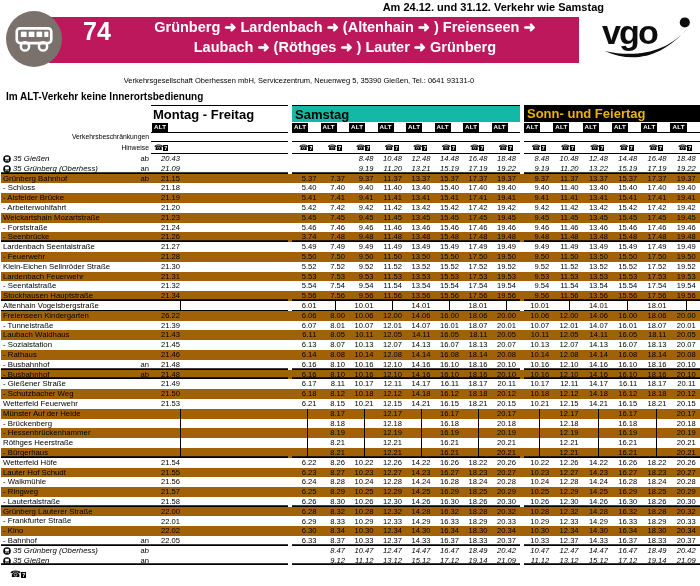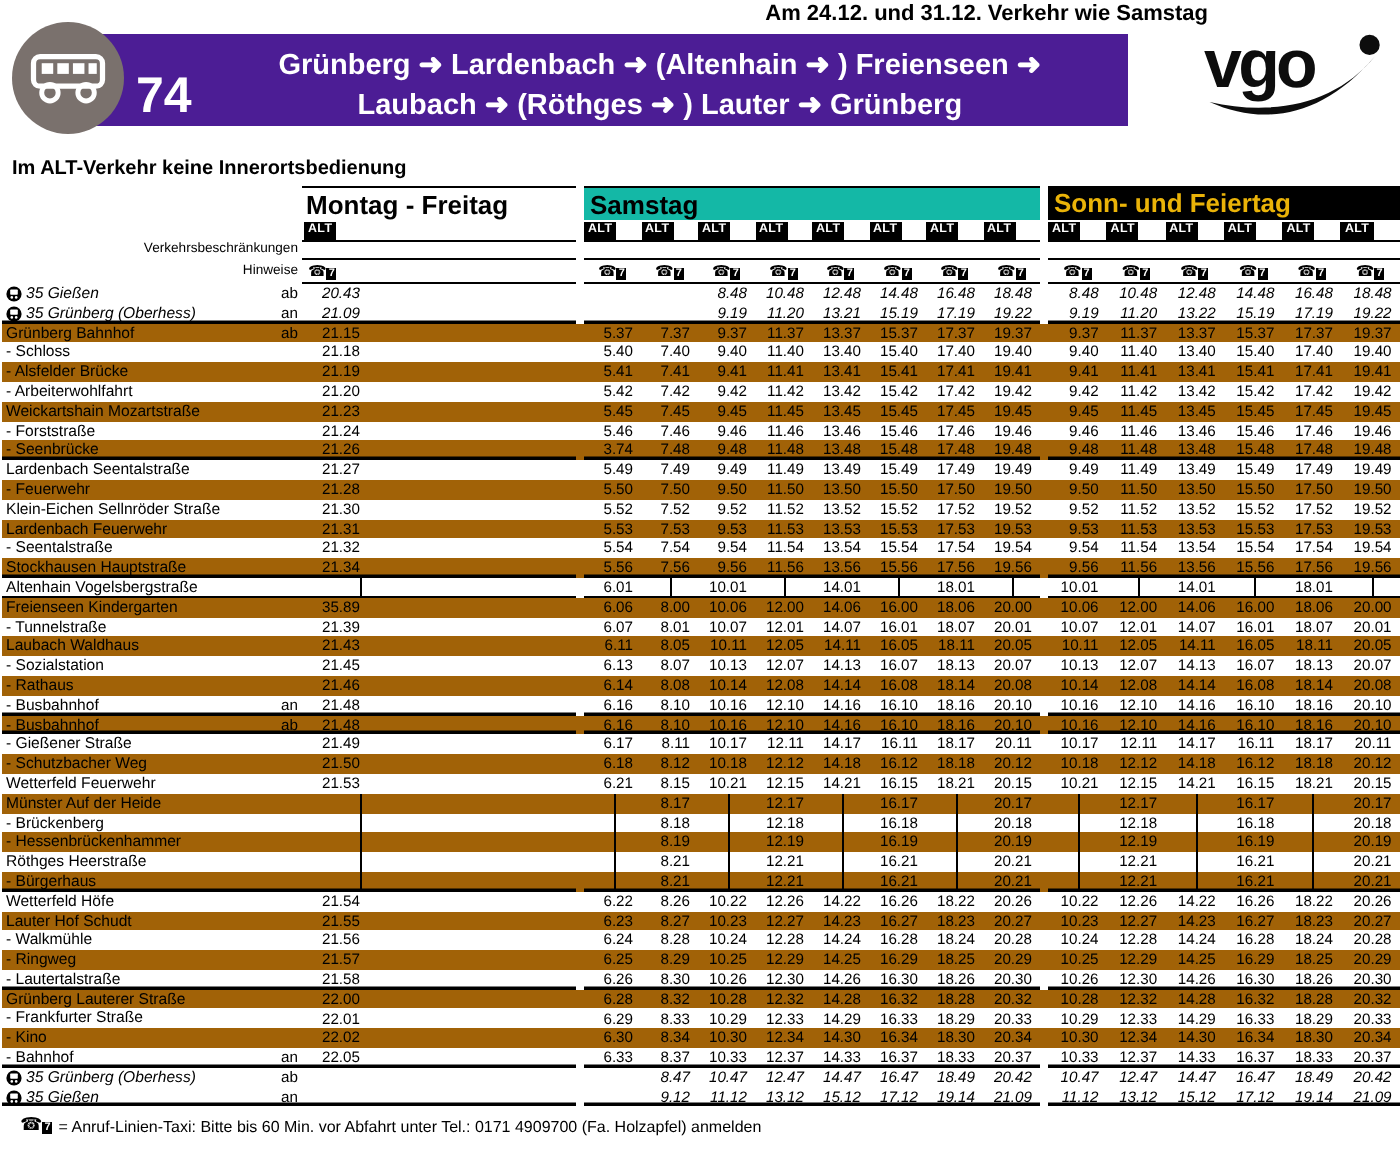--- a/index.html
+++ b/index.html
@@ -1,20 +1,20 @@
 <!DOCTYPE html>
 <html><head>
 <meta charset="utf-8">
 <style>
   html,body{margin:0;padding:0;}
   body{width:700px;height:586px;background:#fff;font-family:"Liberation Sans",sans-serif;position:relative;overflow:hidden;}
   .page{padding-top:2px;}
   .top-note{position:absolute;top:1px;right:96px;font-size:11px;font-weight:bold;color:#000;}
   .header-band{position:relative;height:58px;margin-top:13px;}
-  .black-bar{position:absolute;left:34px;top:2px;width:530px;height:46px;background:#4c1d95;display:flex;align-items:flex-end;}
+  .black-bar{position:absolute;left:49px;top:2px;width:530px;height:46px;background:#be185d;display:flex;align-items:flex-start;}
   .bus-circle{position:absolute;left:6px;top:-4px;width:56px;height:56px;border-radius:50%;background:#7a716d;z-index:2;display:flex;align-items:center;justify-content:center;}
   .line-no{color:#fff;font-size:25px;font-weight:bold;margin-left:34px;z-index:3;}
   .route{flex:1;text-align:center;color:#fff;font-weight:bold;font-size:14.5px;line-height:20px;}
   .vgo{position:absolute;right:6px;top:-2px;width:92px;height:52px;}
   .operator{margin-left:34px;width:530px;text-align:center;font-size:7.5px;margin-top:3px;}
   .alt-note{margin-left:6px;margin-top:6px;font-size:10px;font-weight:bold;}
   #table{margin-left:1px;margin-top:3px;}
   .trow{display:grid;grid-template-columns:132px 18px 137px 4px repeat(8,28.5px) 4px repeat(6,29.3px);}
   .trow.data{height:9.8px;}
   .c{display:flex;align-items:center;font-size:7.6px;line-height:1;min-width:0;}
@@ -75,20 +75,21 @@
     </div>
     <div class="vgo">
       <svg width="92" height="52" viewBox="0 0 100 56">
         <text x="0" y="33" font-family="Liberation Sans, sans-serif" font-size="37" font-weight="bold" letter-spacing="-2" fill="#0d0d0d">vgo</text>
         <path d="M3 41 C 32 54, 64 50, 93 16 C 72 42, 38 49, 3 41 Z" fill="#0d0d0d"></path>
         <circle cx="90" cy="10" r="5.5" fill="#0d0d0d"></circle>
       </svg>
     </div>
   </div>
 
+  <div class="operator">Verkehrsgesellschaft Oberhessen mbH, Servicezentrum, Neuenweg 5, 35390 Gießen, Tel.: 0641 93131-0</div>
   <div class="alt-note">Im ALT-Verkehr keine Innerortsbedienung</div>
 
   <div id="table">
       <div class="trow h1">
         <div class="c" style="grid-column: span 2;"></div>
         <div class="c mf-head">Montag - Freitag</div>
         <div class="c gapc"></div>
         <div class="c sa-head">Samstag</div>
         <div class="c gapc"></div>
         <div class="c so-head">Sonn- und Feiertag</div>
@@ -630,21 +631,21 @@
         <div class="c t">
           <div class="vbar"></div>
         </div>
       </div>
       <div class="trow data stripe">
         <div class="c name">
           <span>Freienseen Kindergarten</span>
         </div>
         <div class="c aban"></div>
         <div class="c mf">
-          <span class="tspan">35.89</span>
+          <span class="tspan">26.22</span>
         </div>
         <div class="c gapc"></div>
         <div class="c t">6.06</div>
         <div class="c t">8.00</div>
         <div class="c t">10.06</div>
         <div class="c t">12.00</div>
         <div class="c t">14.06</div>
         <div class="c t">16.00</div>
         <div class="c t">18.06</div>
         <div class="c t">20.00</div>
@@ -1360,16 +1361,15 @@
         <div class="c t it">13.12</div>
         <div class="c t it">15.12</div>
         <div class="c t it">17.12</div>
         <div class="c t it">19.14</div>
         <div class="c t it">21.09</div>
       </div>
     </div>
 
   <div class="footer">
     <span class="phone">☎<span class="ph7">7</span></span>
-    <span>= Anruf-Linien-Taxi: Bitte bis 60 Min. vor Abfahrt unter Tel.: 0171 4909700 (Fa. Holzapfel) anmelden</span>
   </div>
 
 </div>
 
 </body></html>

